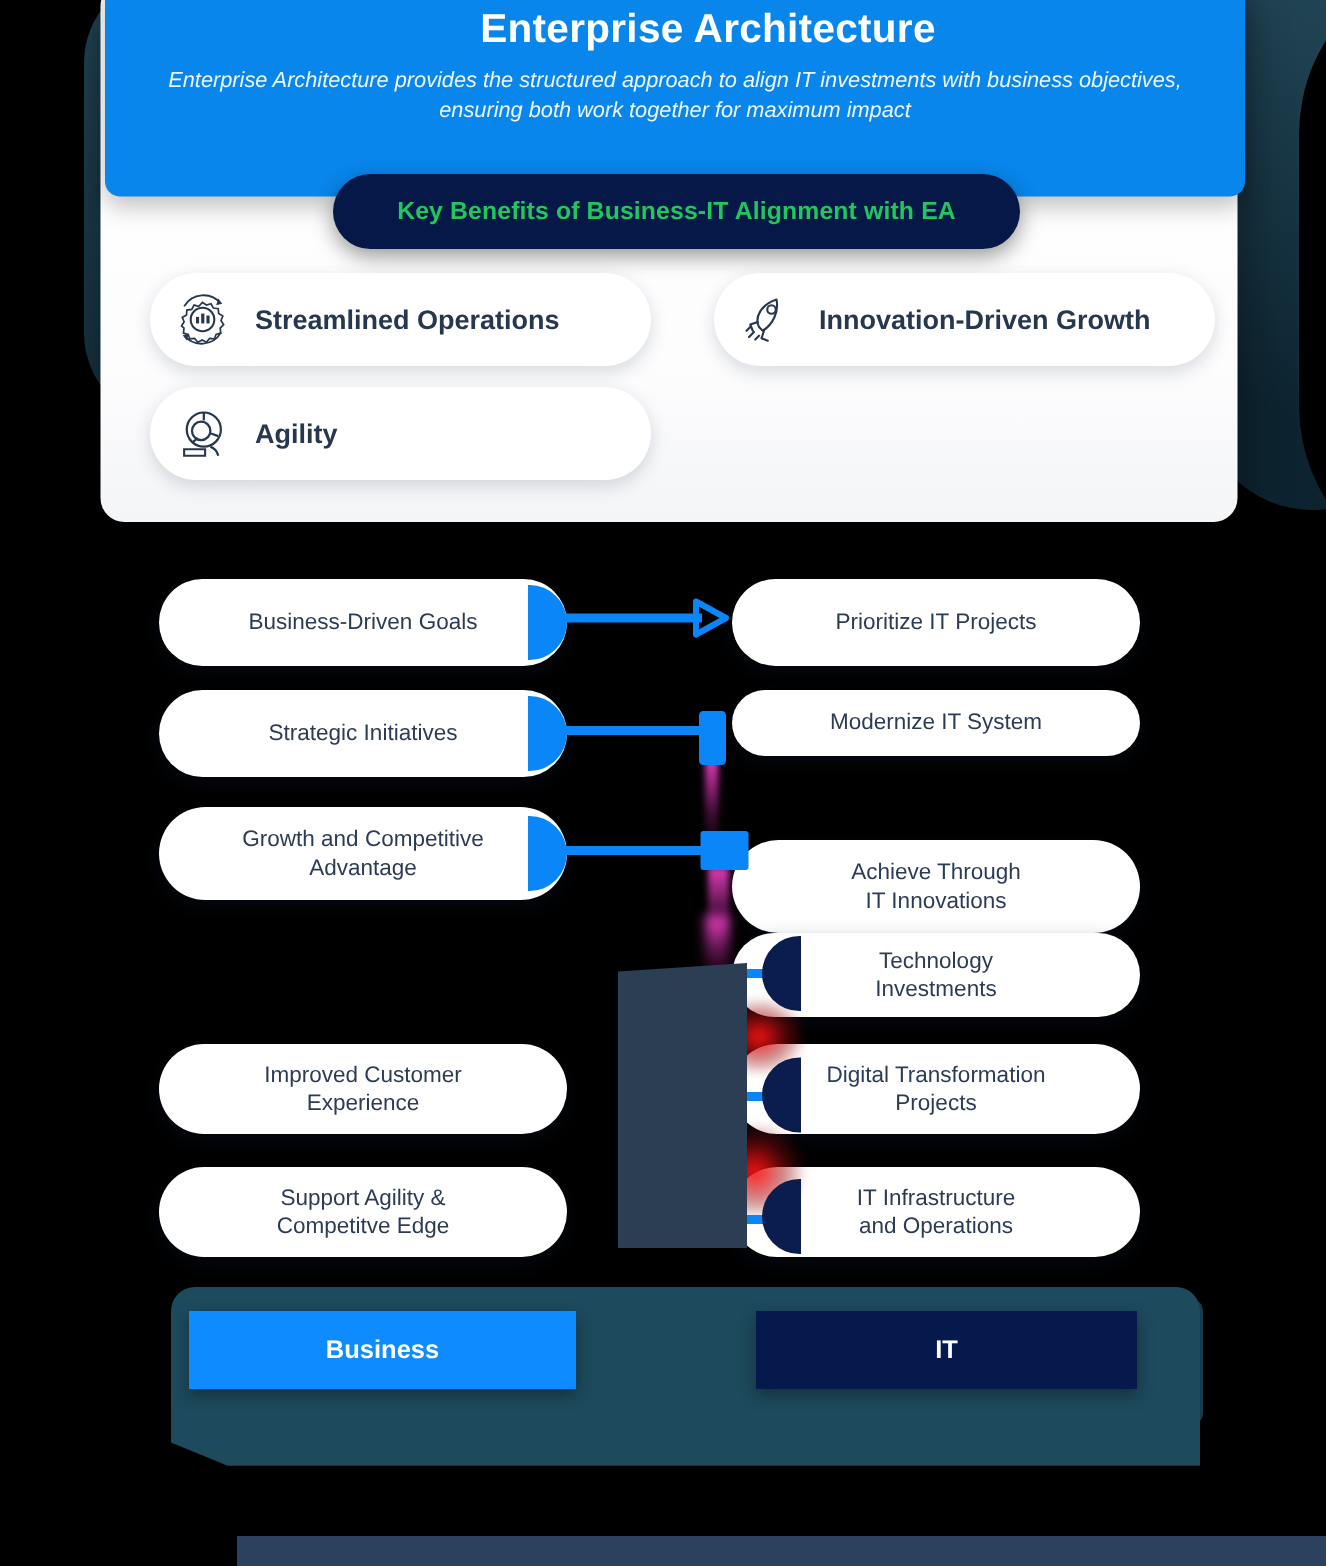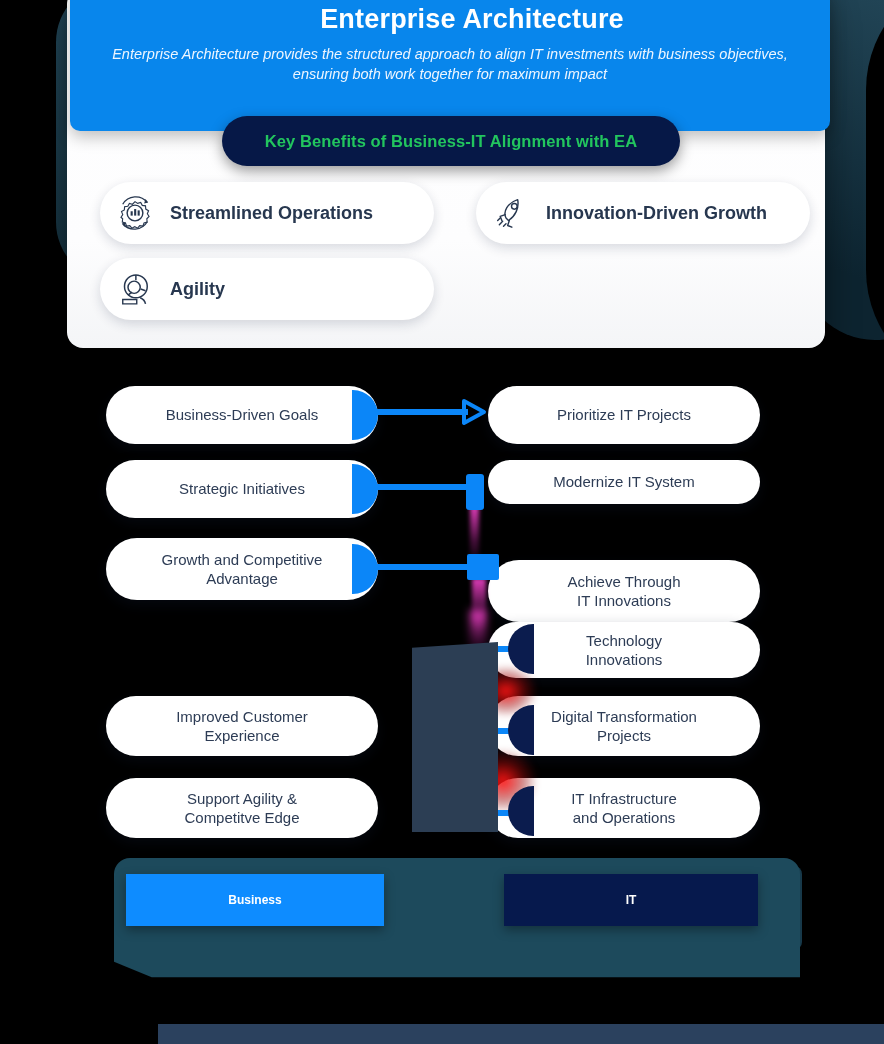--- a/index.html
+++ b/index.html
@@ -136,21 +136,21 @@
     background: #1d4a5c; z-index: 3;
     clip-path: polygon(0 0, 100% 0, 100% 60%, 5.5% 60%, 0 35%);
   }
   #footer-corner {
     position: absolute; left: 780px; top: 866px; width: 22px; height: 84px;
     background: #17394a; z-index: 2; border-radius: 0 8px 8px 0;
   }
   .legend-btn {
     position: absolute; top: 874px; height: 52px; z-index: 6;
     display: flex; align-items: center; justify-content: center;
-    color: #ffffff; font-size: 12px; font-weight: bold;
+    color: #ffffff; font-size: 17px; font-weight: bold;
     box-shadow: 0 4px 10px rgba(0,0,0,.35);
   }
   #legend-business { left: 126px; width: 258px; background: #0e8cff; }
   #legend-it       { left: 504px; width: 254px; background: #06194d; }
 
   #bottom-bar {
     position: absolute; left: 158px; top: 1024px; width: 726px; height: 20px;
     background: #2b415e; z-index: 4;
   }
 </style>
@@ -245,21 +245,21 @@
     <div class="conn" style="left:467px; top:180px; width:32px; height:26px; border-radius:2px;"></div>
     <div class="glow-pink" style="left:472px; top:204px; width:14px; height:52px;"></div>
     <div class="node right" style="top:164px; height:62px; white-space:pre-line;margin-top:22px;">Achieve Through
 IT Innovations</div>
 
     <div class="glow-pink" style="left:470px; top:236px; width:16px; height:46px; filter:blur(4px);"></div>
 
     <div class="conn" style="left:490px; top:272px; width:28px; height:6px;"></div>
     <div class="cap navy-left" style="left:508px; top:250px;"></div>
     <div class="node right" style="top:248px; height:56px; white-space:pre-line;">Technology
-Innovations</div>
+Investments</div>
     <div class="glow-red" style="left:476px; top:292px; width:60px; height:50px;"></div>
 
     <div class="node left" style="top:322px; height:60px; white-space:pre-line;">Improved Customer
 Experience</div>
     <div class="conn" style="left:490px; top:354px; width:28px; height:6px;"></div>
     <div class="cap navy-left" style="left:508px; top:331px;"></div>
     <div class="node right" style="top:322px; height:60px; white-space:pre-line;">Digital Transformation
 Projects</div>
     <div class="glow-red" style="left:470px; top:376px; width:66px; height:62px;"></div>
 

